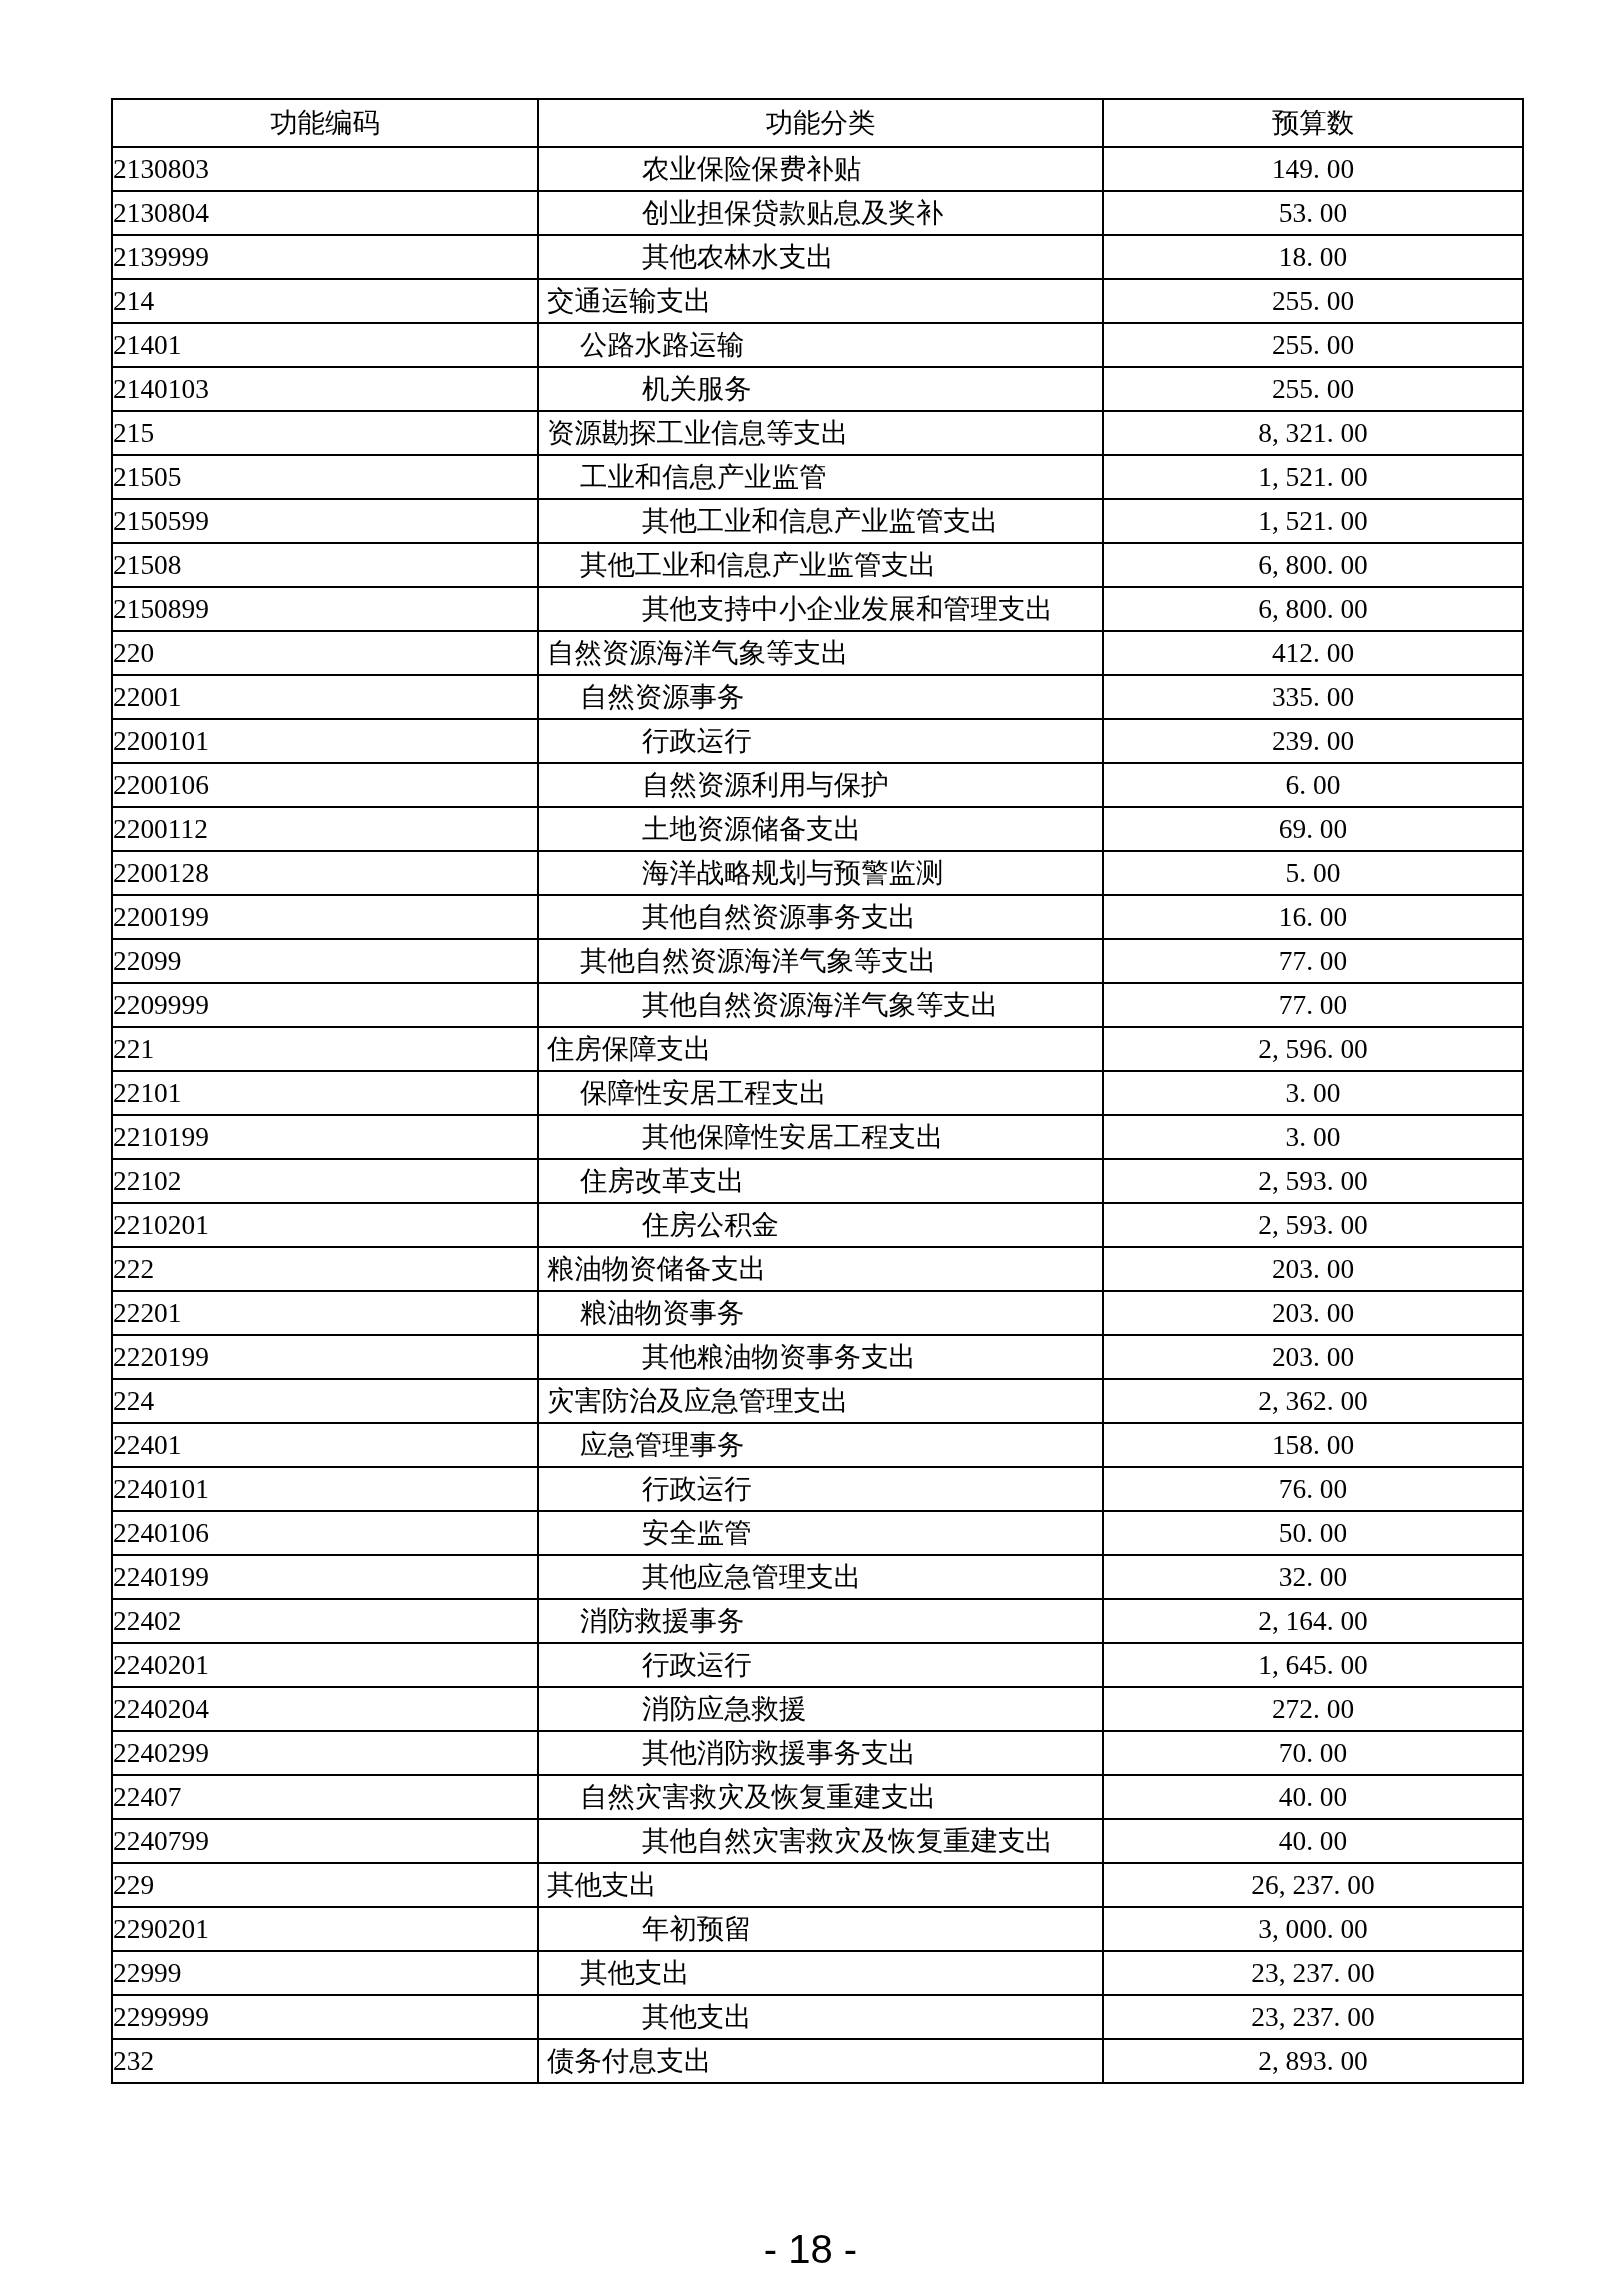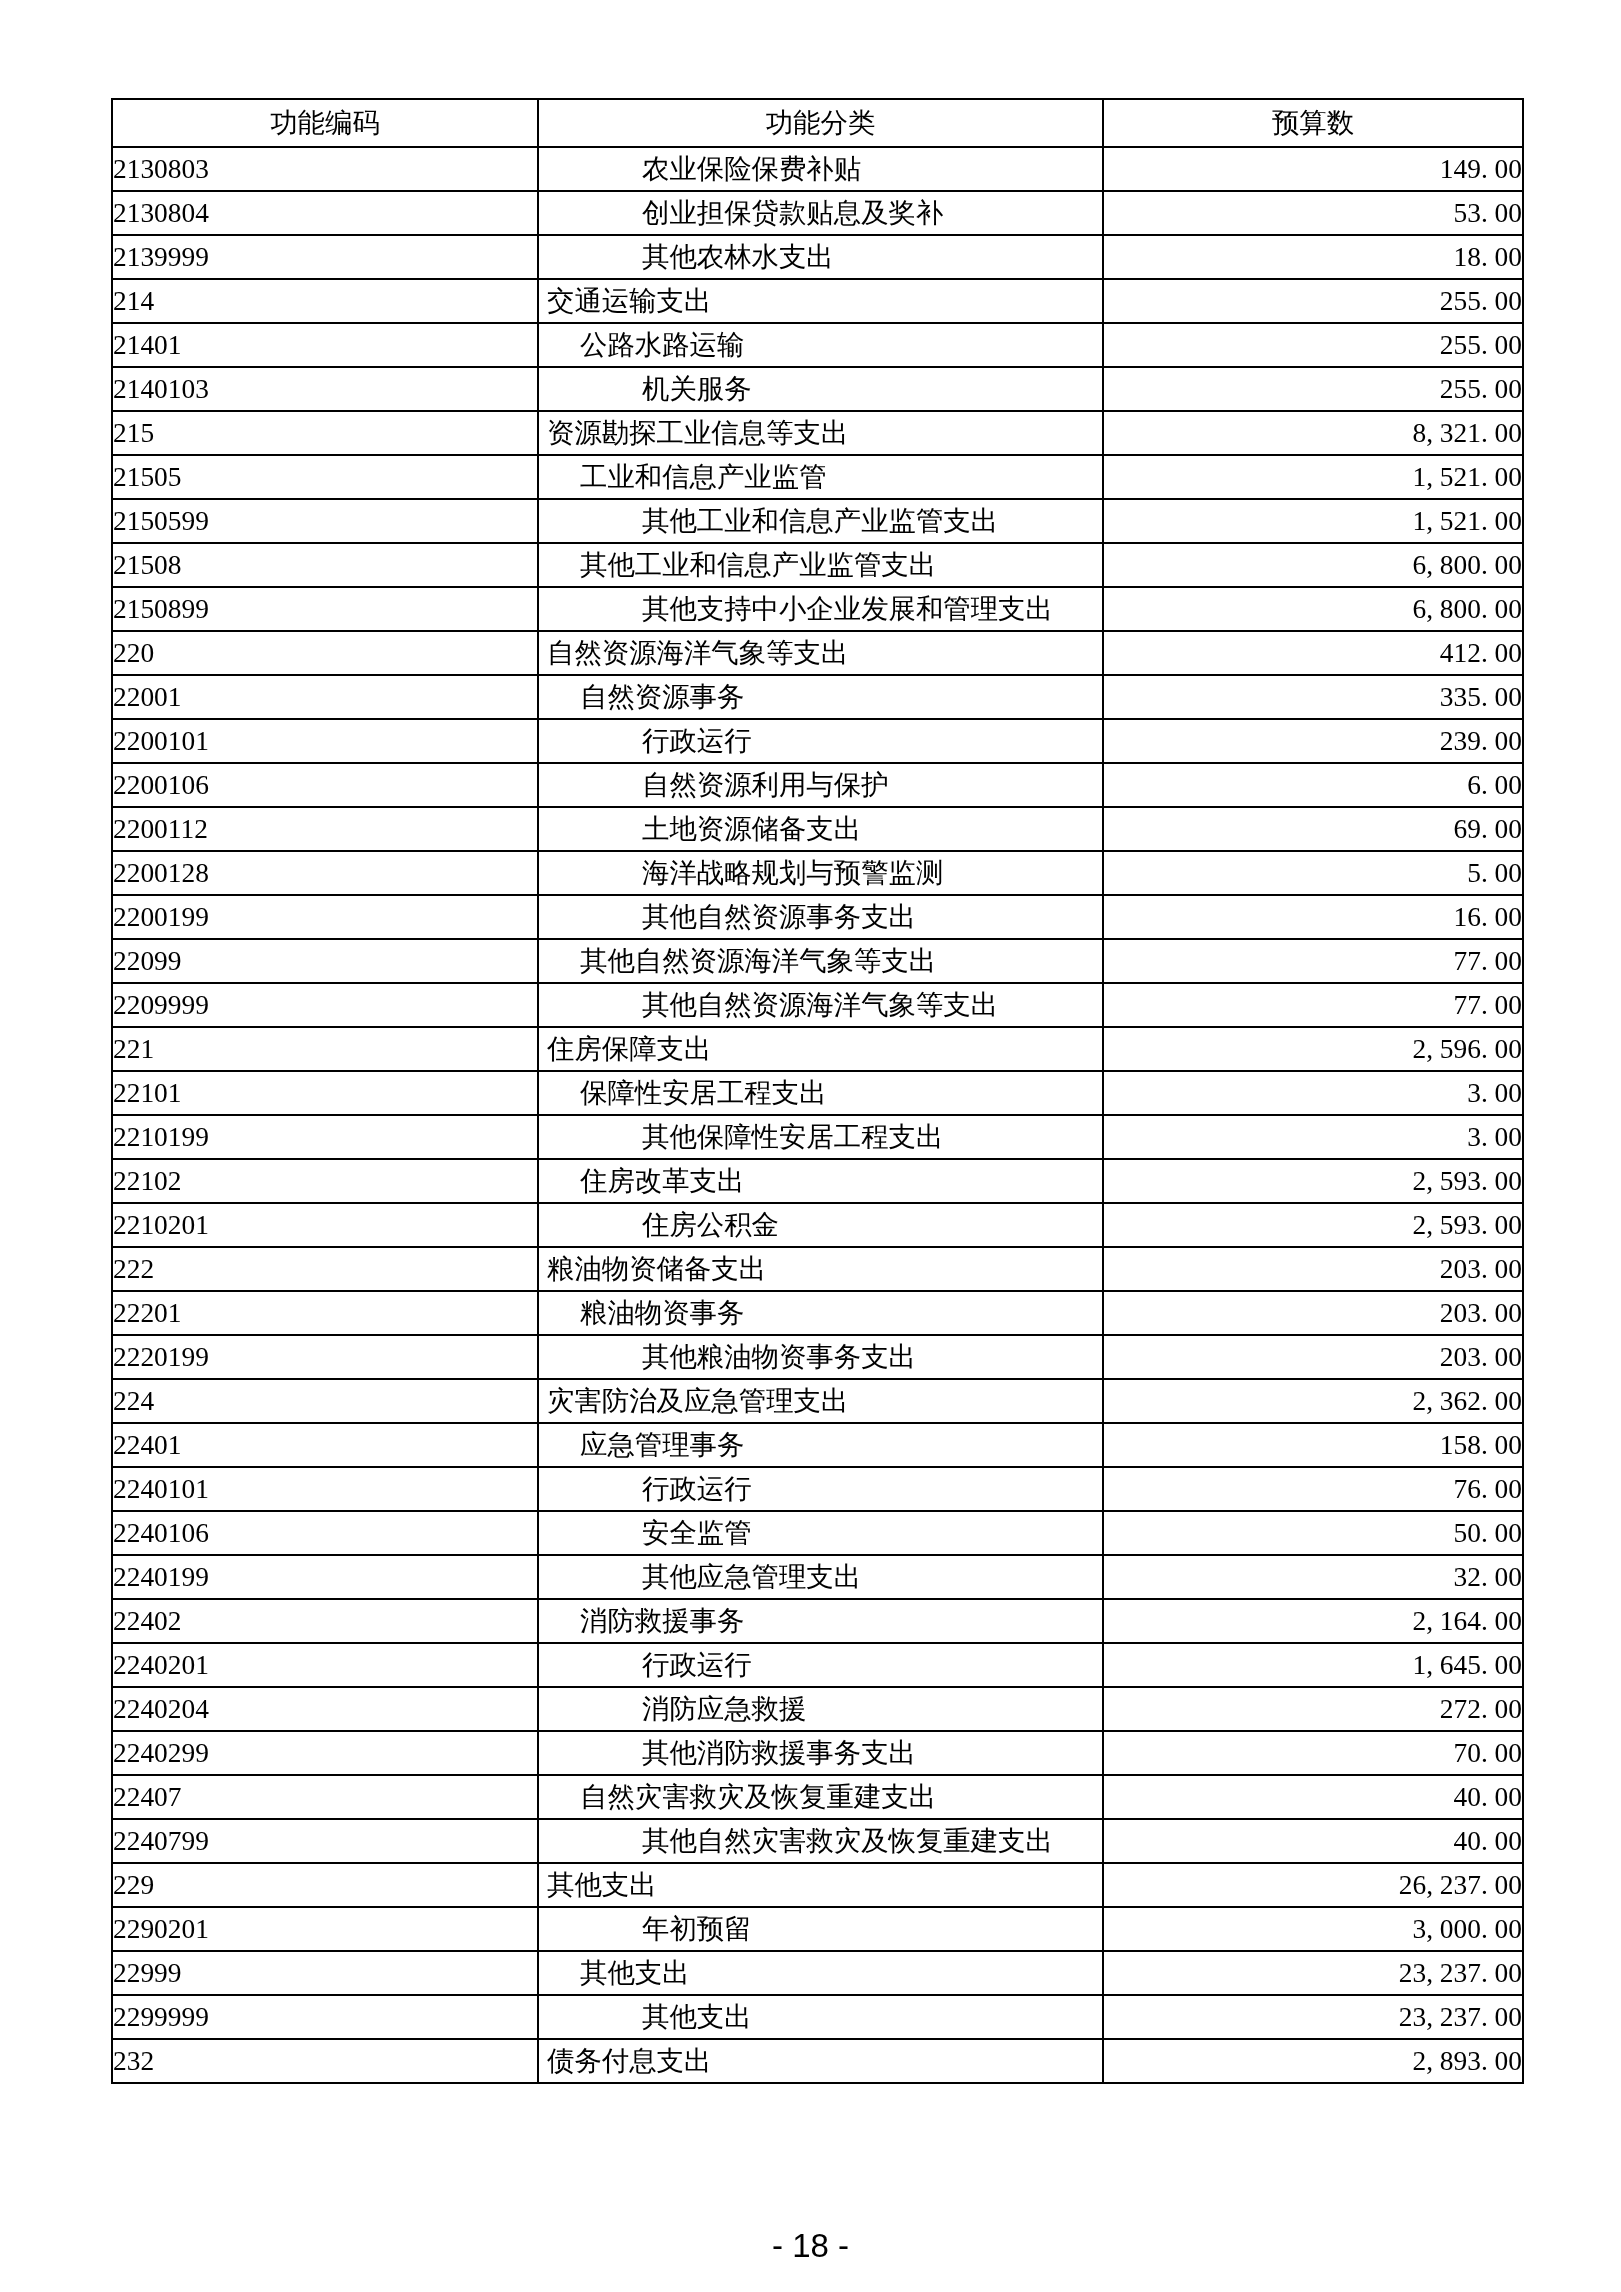--- a/index.html
+++ b/index.html
@@ -39,29 +39,29 @@
   table.budget tbody tr { height: 44px; }
   table.budget th {
     text-align: center;
     border-bottom: 2.9px solid #000000;
   }
   td.code { text-align: left; padding-left: 17.6px; }
   td.name { text-align: left; }
   td.name.lv1 { padding-left: 8px; }
   td.name.lv2 { padding-left: 41px; }
   td.name.lv3 { padding-left: 103px; }
-  td.amount { text-align: right; padding-right: 5.9px; }
+  td.amount { text-align: center; padding-right: 5.9px; }
   .page-footer {
     position: absolute;
     left: 0;
     top: 2227px;
     width: 100%;
     text-align: center;
     font-family: "Liberation Sans", "DejaVu Sans", sans-serif;
-    font-size: 33px;
+    font-size: 40px;
     color: #000000;
   }
 </style>
 </head>
 <body>
 
 <div class="page">
   <table class="budget">
     <colgroup>
       <col style="width:426px">

